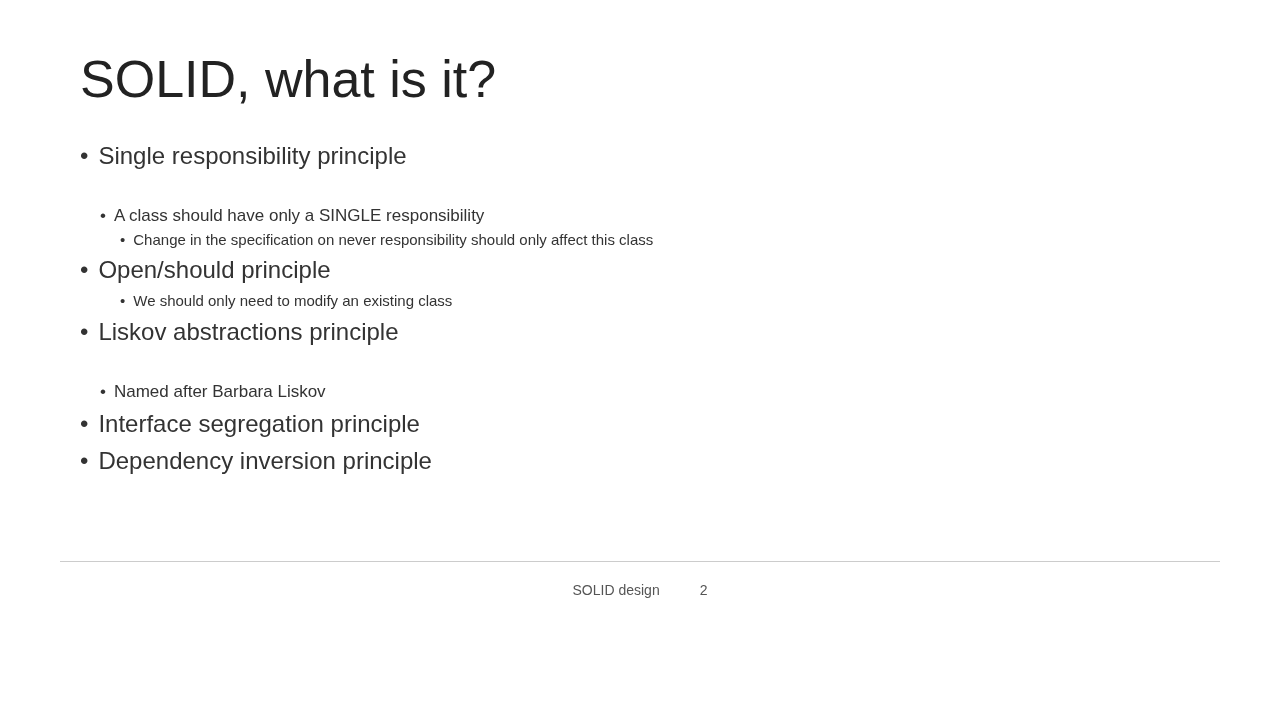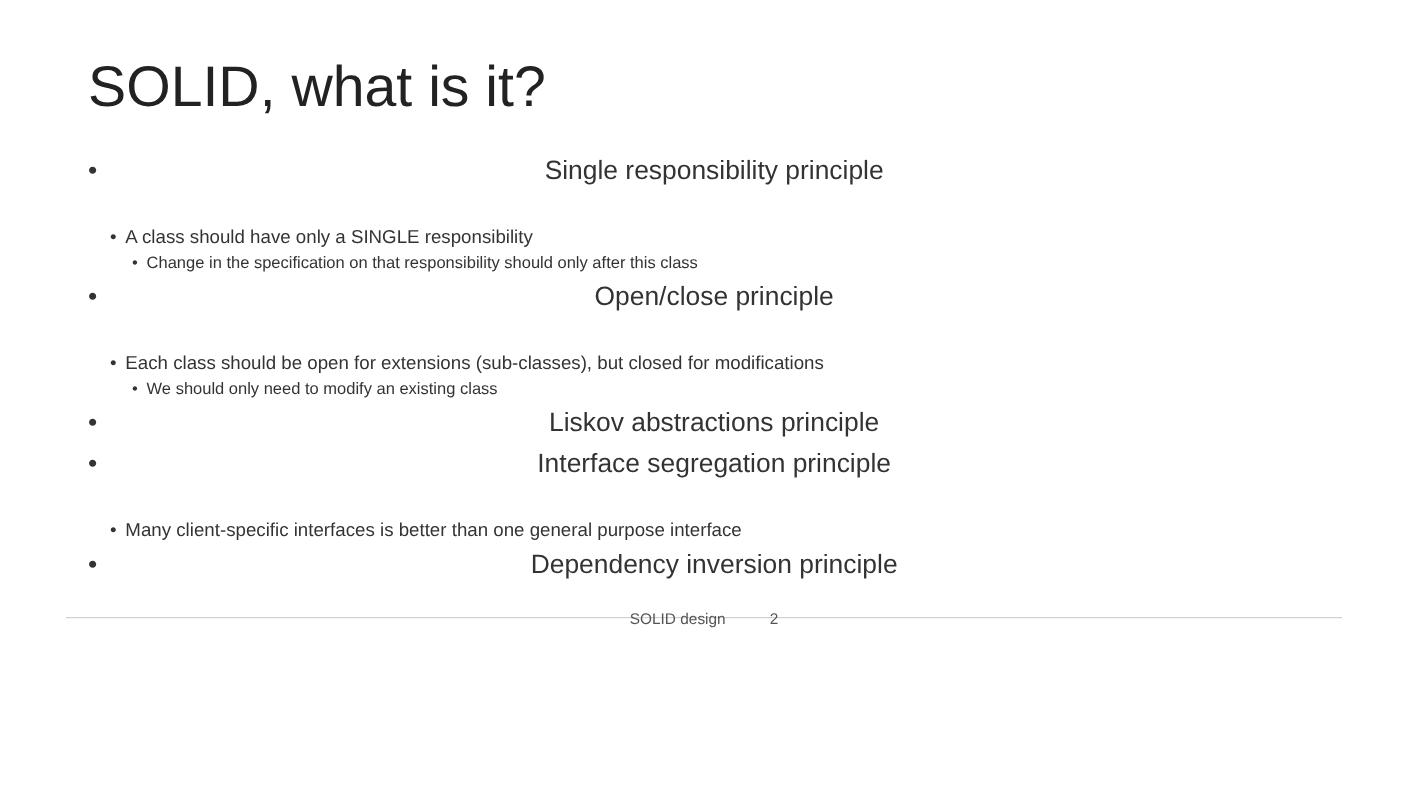--- a/index.html
+++ b/index.html
@@ -49,21 +49,20 @@
     }
 
     ul.level1 > li {
       font-size: 24px;
       font-weight: 400;
       margin-bottom: 6px;
       display: flex;
       align-items: flex-start;
       gap: 10px;
       line-height: 1.3;
-      text-align: center;
     }
 
     ul.level1 > li::before {
       content: '•';
       font-size: 24px;
       line-height: 1.3;
       flex-shrink: 0;
     }
 
     ul.level2 {
@@ -112,21 +111,21 @@
       line-height: 1.35;
       flex-shrink: 0;
     }
 
     .li-text {
       flex: 1;
     }
 
     .slide-footer {
       position: absolute;
-      bottom: 32px;
+      bottom: 4px;
       left: 0;
       right: 0;
       display: flex;
       justify-content: center;
       align-items: center;
       gap: 40px;
     }
 
     .footer-title {
       font-size: 14px;
@@ -158,53 +157,48 @@
 
       <li>
         <span class="li-text">Single responsibility principle</span>
       </li>
       <ul class="level2">
         <li>
           <span class="li-text">A class should have only a SINGLE responsibility</span>
         </li>
         <ul class="level3">
           <li>
-            <span class="li-text">Change in the specification on that responsibility should only after this class</span>
+            <span class="li-text">Change in the specification on never responsibility should only affect this class</span>
           </li>
         </ul>
       </ul>
 
       <li>
-        <span class="li-text">Open/close principle</span>
+        <span class="li-text">Open/should principle</span>
       </li>
       <ul class="level2">
-        <li>
-          <span class="li-text">Each class should be open for extensions (sub-classes), but closed for modifications</span>
-        </li>
         <ul class="level3">
           <li>
             <span class="li-text">We should only need to modify an existing class</span>
           </li>
         </ul>
       </ul>
 
       <li>
         <span class="li-text">Liskov abstractions principle</span>
       </li>
       <ul class="level2">
-      </ul>
-
-      <li>
-        <span class="li-text">Interface segregation principle</span>
-      </li>
-      <ul class="level2">
         <li>
-          <span class="li-text">Many client-specific interfaces is better than one general purpose interface</span>
+          <span class="li-text">Named after Barbara Liskov</span>
         </li>
       </ul>
+
+      <li>
+        <span class="li-text">Interface segregation principle</span>
+      </li>
 
       <li>
         <span class="li-text">Dependency inversion principle</span>
       </li>
 
     </ul>
   </div>
 
   <div class="border-bottom-line"></div>
 

